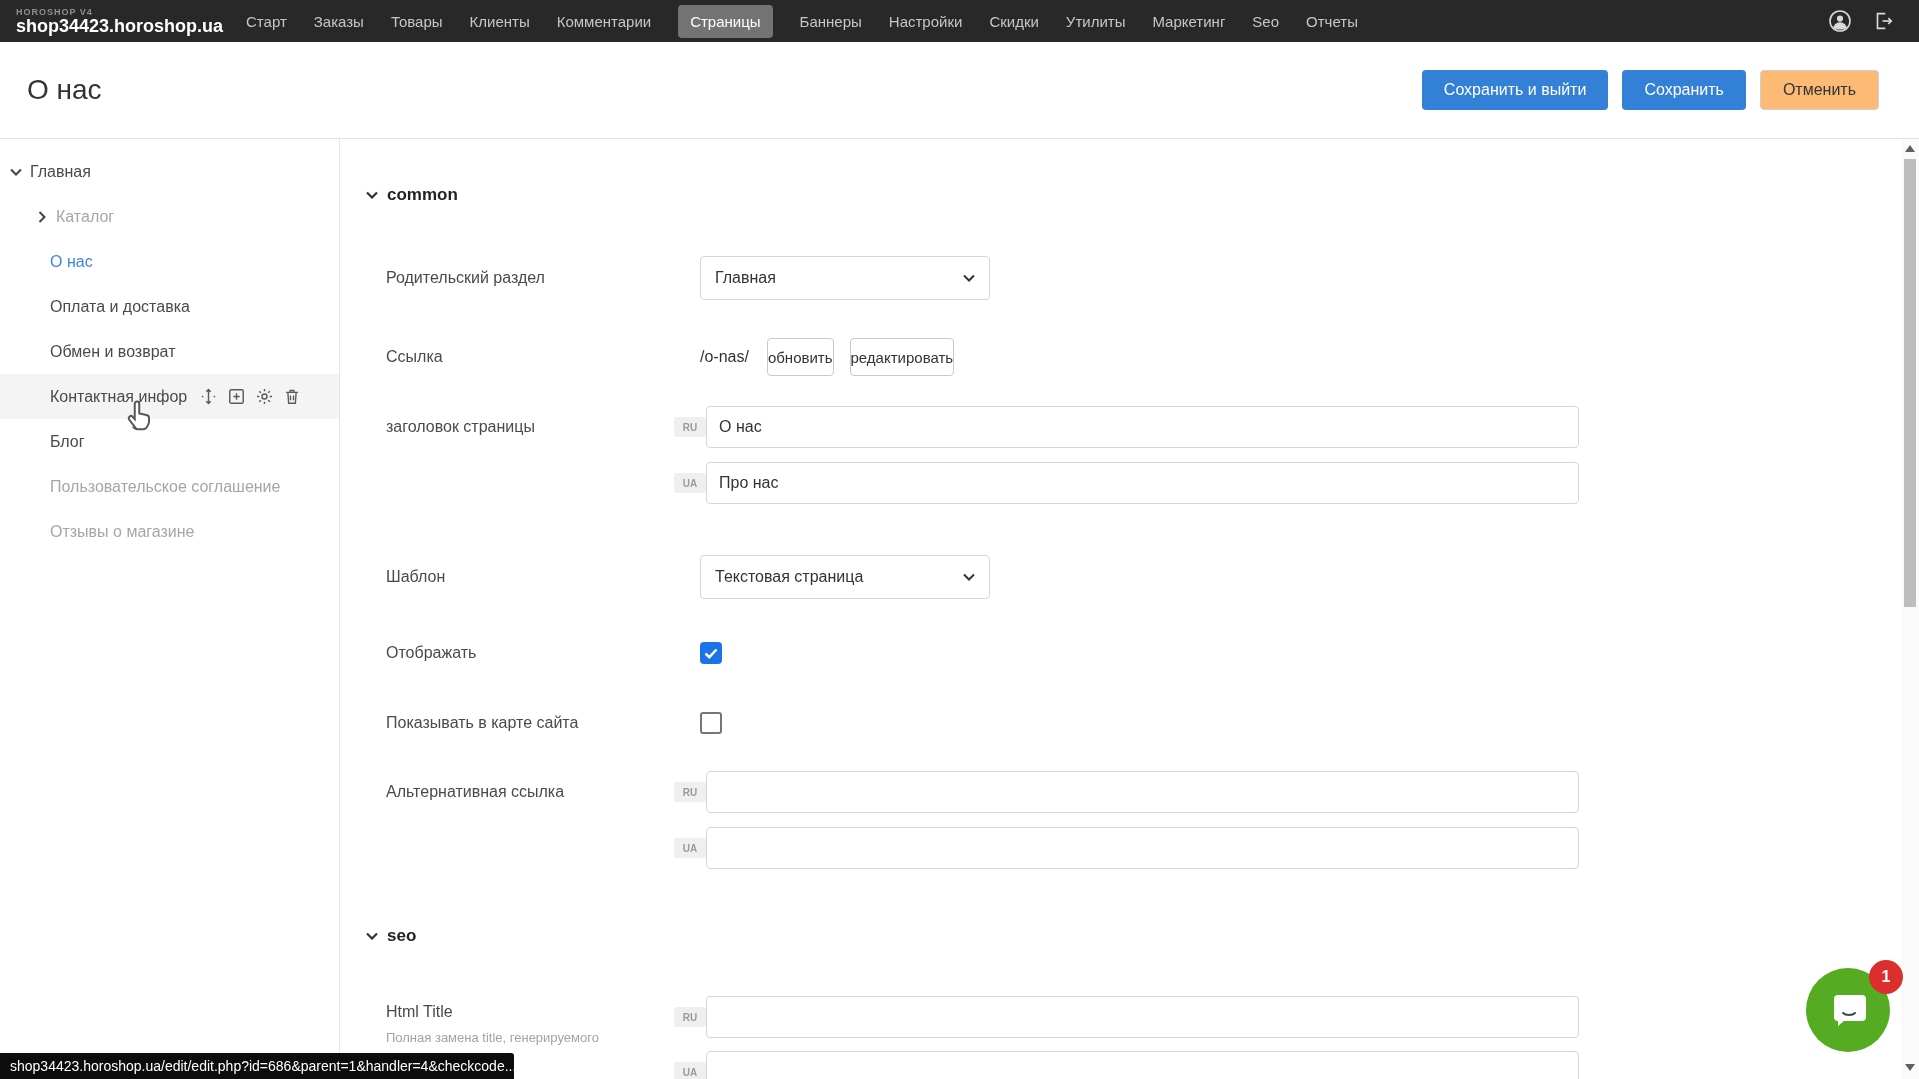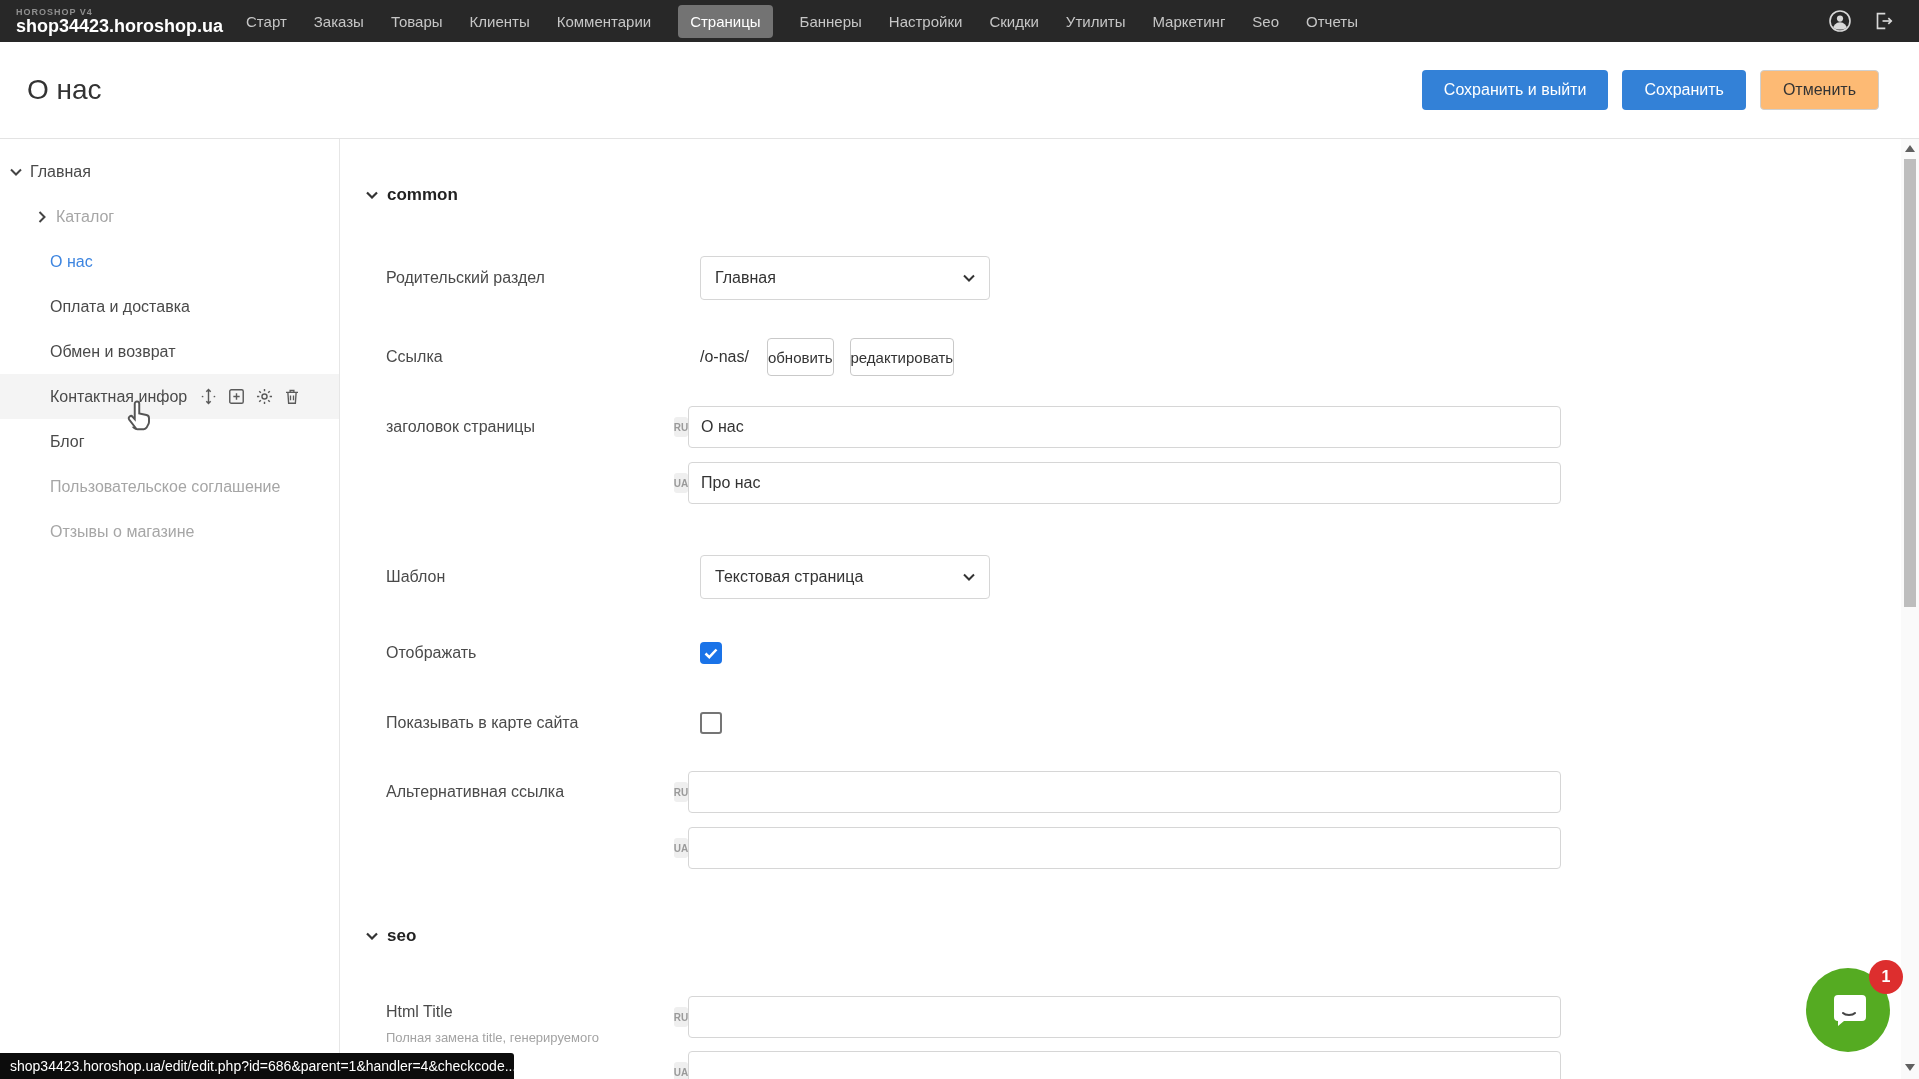--- a/index.html
+++ b/index.html
@@ -41,21 +41,21 @@
   .row-icons { display: flex; align-items: center; gap: 9px; margin-left: 12px; }
   .row-icons svg { display: block; }
   .hand-cursor { position: absolute; left: 122px; top: 258px; width: 36px; height: 36px; z-index: 5; pointer-events: none; }
 
   
   .main { flex: 1; position: relative; overflow: hidden; }
   .section-head { position: absolute; left: 26px; display: flex; align-items: center; gap: 9px; font-size: 17px; font-weight: bold; color: #222; cursor: pointer; }
   .frow { position: absolute; left: 46px; display: flex; align-items: center; }
   .flabel { width: 314px; flex: none; font-size: 16px; color: #4a4a4a; }
   .flabel.narrow { width: 288px; }
-  .lang-tag { width: 14px; height: 20px; flex: none; background: #efefef; border-radius: 3px; color: #9a9a9a; font-size: 10px; font-weight: bold; display: flex; align-items: center; justify-content: center; margin-right: 0; }
+  .lang-tag { width: 32px; height: 20px; flex: none; background: #efefef; border-radius: 3px; color: #9a9a9a; font-size: 10px; font-weight: bold; display: flex; align-items: center; justify-content: center; margin-right: 0; }
   .tinput { width: 873px; height: 42px; border: 1px solid #d6d6d6; border-radius: 4px; font-size: 16px; color: #333; padding: 0 12px; font-family: inherit; outline: none; background: #fff; }
   .selectbox { width: 290px; height: 44px; border: 1px solid #d6d6d6; border-radius: 4px; display: flex; align-items: center; justify-content: space-between; padding: 0 14px; font-size: 16px; color: #333; cursor: pointer; background: #fff; }
   .link-path { font-size: 16px; color: #333; margin-right: 18px; }
   .btn-small { height: 38px; background: #fff; border: 1px solid #c9c9c9; border-radius: 4px; font-size: 15px; color: #333; padding: 0 0; margin-right: 16px; font-family: inherit; cursor: pointer; }
   .checkbox { width: 22px; height: 22px; border-radius: 4px; cursor: pointer; display: flex; align-items: center; justify-content: center; }
   .checkbox.on { background: #1a73e8; }
   .checkbox.off { background: #fff; border: 2px solid #757575; border-radius: 3px; }
   .hint { font-size: 13px; color: #a3a3a3; margin-top: 9px; }
 
   

